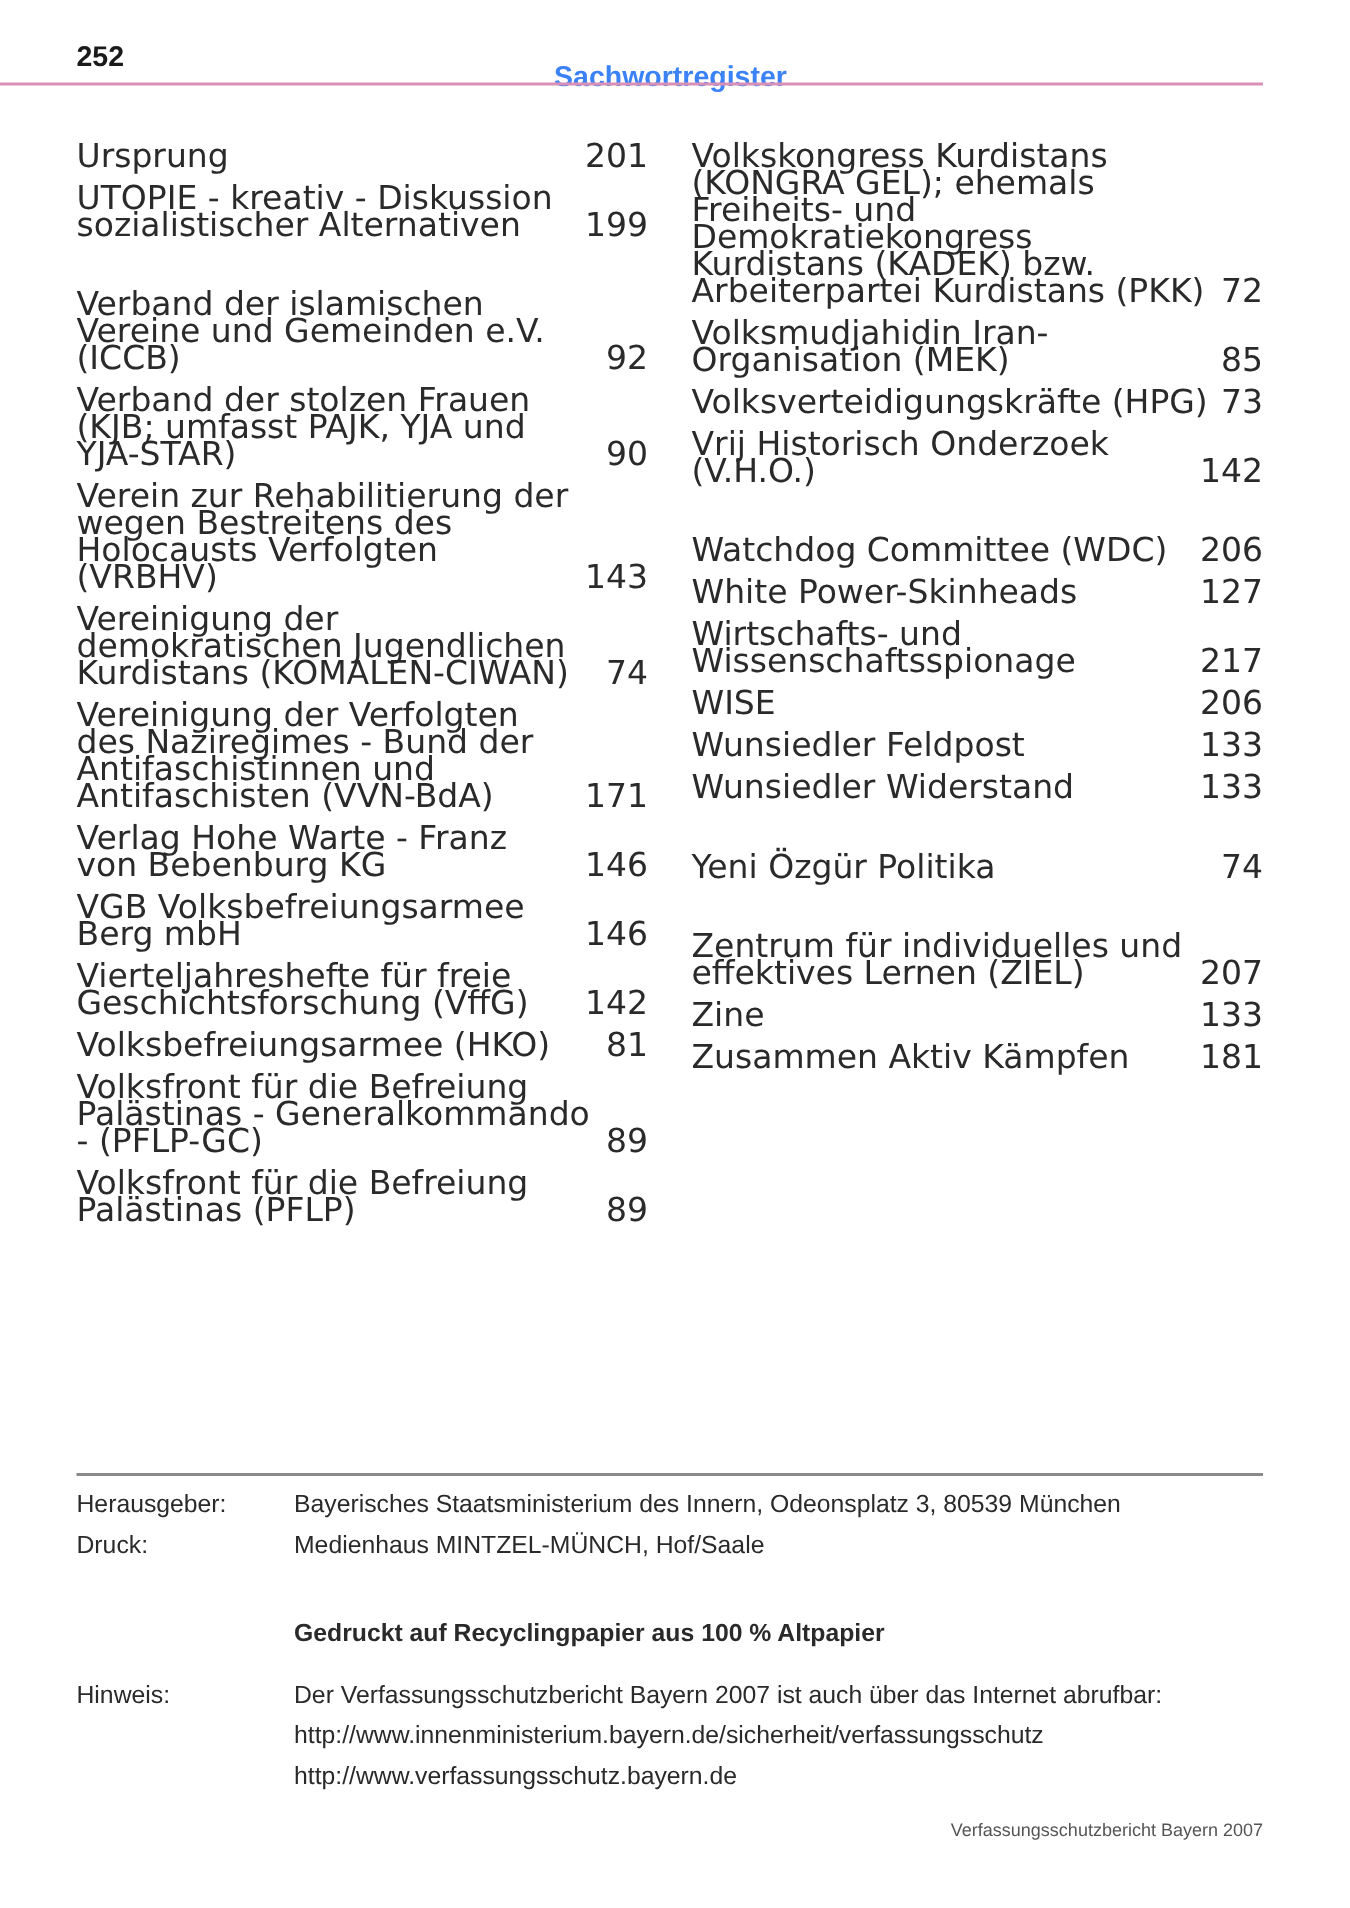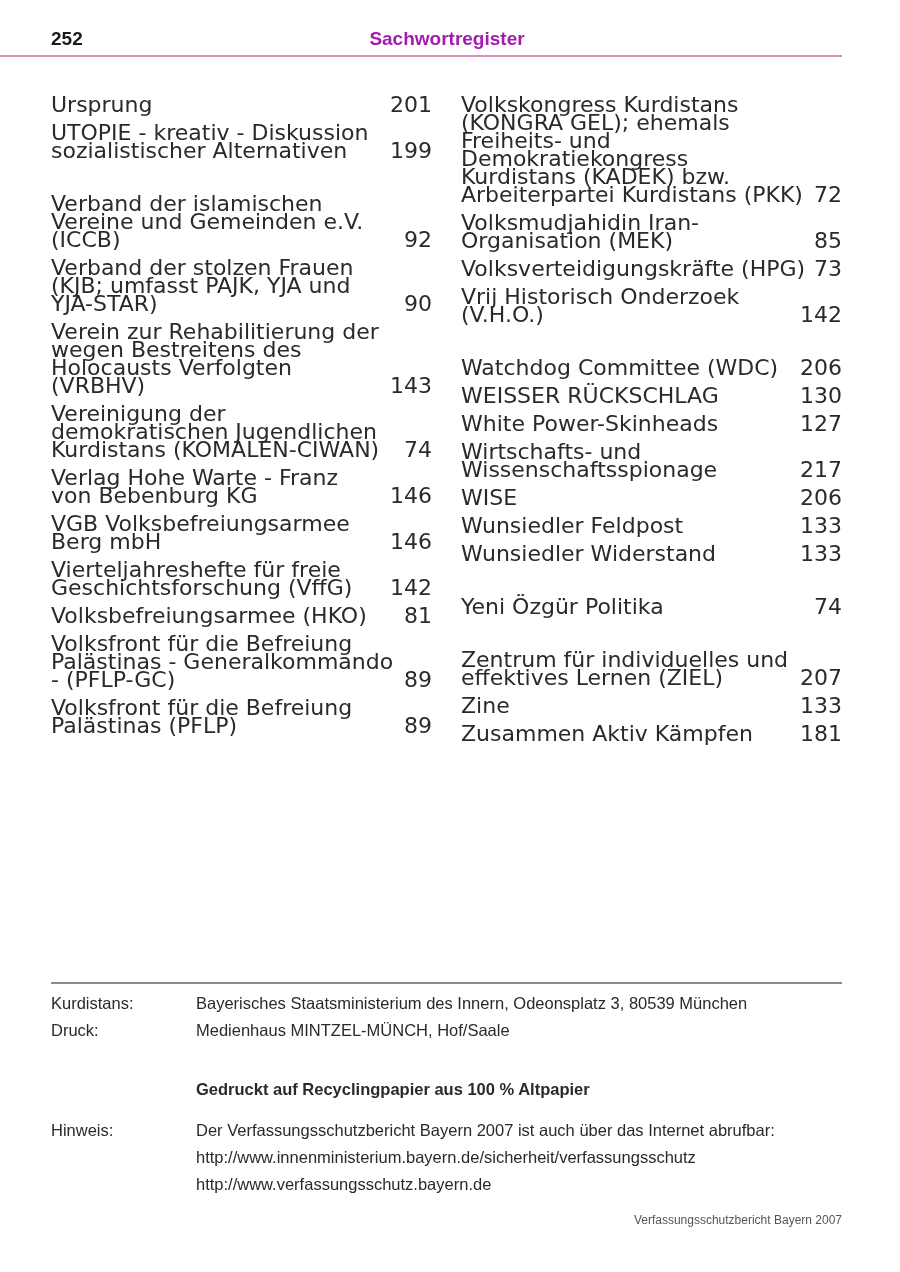--- a/index.html
+++ b/index.html
@@ -6,23 +6,23 @@
     body {
       width: 900px; height: 1272px; position: relative; overflow: hidden;
       font-family: "DejaVu Sans", sans-serif; color: #2a2a2a;
     }
     .page-number {
       position: absolute; left: 51px; top: 28px;
       font-family: "Liberation Sans", sans-serif; font-weight: bold;
       font-size: 19px; color: #1a1a1a;
     }
     .running-title {
-      position: absolute; left: 0; width: 894px; top: 28px; text-align: center;
+      position: absolute; left: 0; width: 894px; top: 41px; text-align: center;
       font-family: "Liberation Sans", sans-serif; font-weight: bold;
-      font-size: 19px; color: #a21caf;
+      font-size: 19px; color: #3b82f6;
     }
     .header-rule {
       position: absolute; left: 0; top: 55px; width: 842px; height: 2px;
       background: #d98fb6;
     }
     .column { position: absolute; top: 96px; }
     .col-left { left: 51px; width: 381px; }
     .col-right { left: 461px; width: 381px; }
     .entry {
       display: flex; justify-content: space-between; align-items: flex-end;
@@ -72,20 +72,24 @@
     </div>
     <div class="entry">
       <span class="term">Verein zur Rehabilitierung der wegen Bestreitens des Holocausts Verfolgten (VRBHV)</span>
       <span class="page">143</span>
     </div>
     <div class="entry">
       <span class="term">Vereinigung der demokratischen Jugendlichen Kurdistans (KOMALEN-CIWAN)</span>
       <span class="page">74</span>
     </div>
     <div class="entry">
+      <span class="term">Vereinigung der Verfolgten des Naziregimes - Bund der Antifaschistinnen und Antifaschisten (VVN-BdA)</span>
+      <span class="page">171</span>
+    </div>
+    <div class="entry">
       <span class="term">Verlag Hohe Warte - Franz von Bebenburg KG</span>
       <span class="page">146</span>
     </div>
     <div class="entry">
       <span class="term">VGB Volksbefreiungsarmee Berg mbH</span>
       <span class="page">146</span>
     </div>
     <div class="entry">
       <span class="term">Vierteljahreshefte für freie Geschichtsforschung (VffG)</span>
       <span class="page">142</span>
@@ -119,24 +123,20 @@
     <div class="entry">
       <span class="term">Vrij Historisch Onderzoek (V.H.O.)</span>
       <span class="page">142</span>
     </div>
     <div class="group-gap"></div>
     <div class="entry">
       <span class="term">Watchdog Committee (WDC)</span>
       <span class="page">206</span>
     </div>
     <div class="entry">
-      <span class="term">WEISSER RÜCKSCHLAG</span>
-      <span class="page">130</span>
-    </div>
-    <div class="entry">
       <span class="term">White Power-Skinheads</span>
       <span class="page">127</span>
     </div>
     <div class="entry">
       <span class="term">Wirtschafts- und Wissenschaftsspionage</span>
       <span class="page">217</span>
     </div>
     <div class="entry">
       <span class="term">WISE</span>
       <span class="page">206</span>
@@ -166,21 +166,21 @@
     <div class="entry">
       <span class="term">Zusammen Aktiv Kämpfen</span>
       <span class="page">181</span>
     </div>
   </div>
 
 <div class="footer-rule"></div>
 
 <div class="imprint" style="top: 990px;">
   <div class="row">
-    <span class="label">Kurdistans:</span>
+    <span class="label">Herausgeber:</span>
     <span class="value">Bayerisches Staatsministerium des Innern, Odeonsplatz 3, 80539 München</span>
   </div>
   <div class="row">
     <span class="label">Druck:</span>
     <span class="value">Medienhaus MINTZEL-MÜNCH, Hof/Saale</span>
   </div>
   <div class="row" style="margin-top: 32px;">
     <span class="label"></span>
     <span class="value bold">Gedruckt auf Recyclingpapier aus 100 % Altpapier</span>
   </div>

